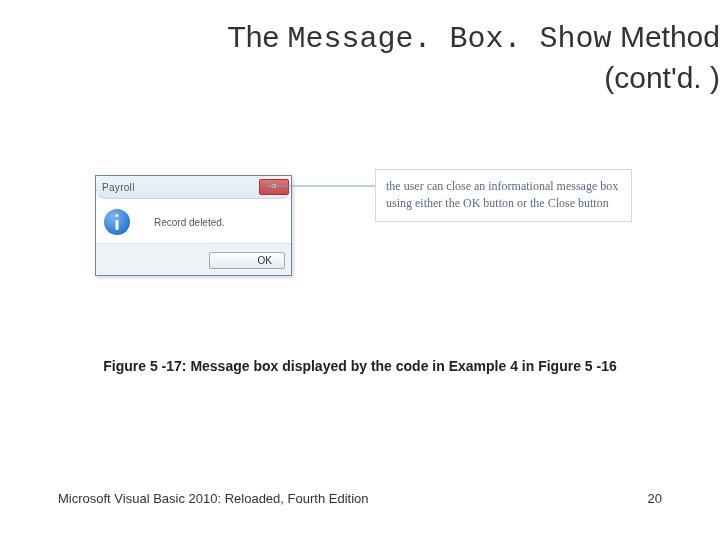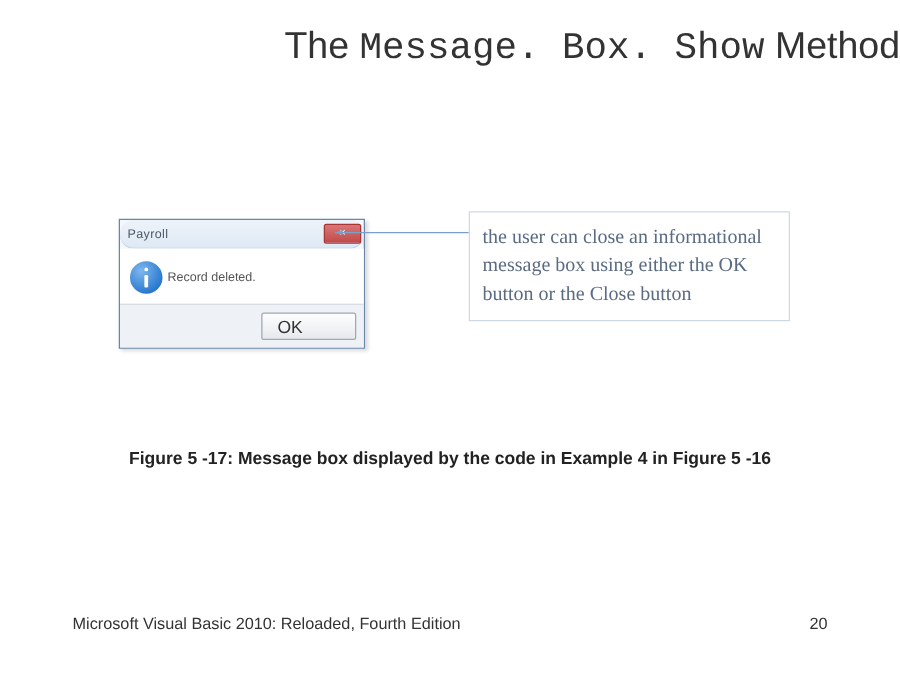--- a/index.html
+++ b/index.html
@@ -70,21 +70,21 @@
     color: #fff;
     font-size: 9px;
     line-height: 12px;
     text-align: center;
     cursor: pointer;
   }
   .msgbox-body {
     display: flex;
     align-items: center;
     padding: 10px 8px 8px 8px;
-    gap: 4px;
+    gap: 24px;
     background: #fff;
   }
   .info-icon {
     width: 26px;
     height: 26px;
     border-radius: 50%;
     background: radial-gradient(circle at 35% 30%, #7fb6ee 0%, #2b7bd0 70%, #1f5ea8 100%);
     position: relative;
     flex-shrink: 0;
   }
@@ -117,26 +117,26 @@
   .msgbox-footer {
     background: #eef1f5;
     border-top: 1px solid #d9dee4;
     padding: 6px;
     text-align: right;
   }
   .ok-btn {
     display: inline-block;
     min-width: 50px;
     padding: 2px 12px;
-    font-size: 14px;
+    font-size: 10px;
     color: #333;
     background: linear-gradient(#fefefe, #e6e9ed);
     border: 1px solid #9fa9b5;
     border-radius: 2px;
-    text-align: left;
+    text-align: right;
     cursor: pointer;
   }
   
   .leader {
     position: absolute;
     top: 9px;
     left: 173px;
     width: 112px;
     height: 2px;
     pointer-events: none;
@@ -144,21 +144,21 @@
   .leader svg { display: block; }
   .annotation {
     position: absolute;
     left: 280px;
     top: -6px;
     width: 235px;
     border: 1px solid #cfd9e5;
     background: #fff;
     padding: 8px 10px;
     font-family: Georgia, "Times New Roman", serif;
-    font-size: 16px;
+    font-size: 12px;
     line-height: 1.45;
     color: #5a6b82;
   }
   .caption {
     position: absolute;
     top: 358px;
     left: 0;
     width: 720px;
     text-align: center;
     font-size: 14px;
@@ -181,20 +181,21 @@
     margin-top: 32px;
   }
 </style>
 </head>
 <body>
 
 <div class="slide">
 
   <div class="title">
     <span>The </span><span class="mono">Message. Box. Show</span><span> Method</span><br>
+    <span>(cont'd. )</span>
   </div>
 
   <div class="figure-area">
 
     <div class="msgbox">
       <div class="msgbox-titlebar">
         <span class="msgbox-title">Payroll</span>
         <span class="close-btn">×</span>
       </div>
       <div class="msgbox-body">

